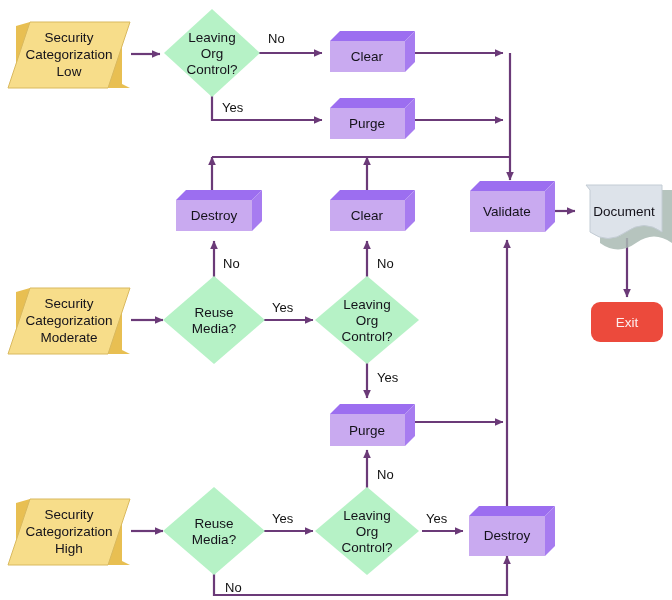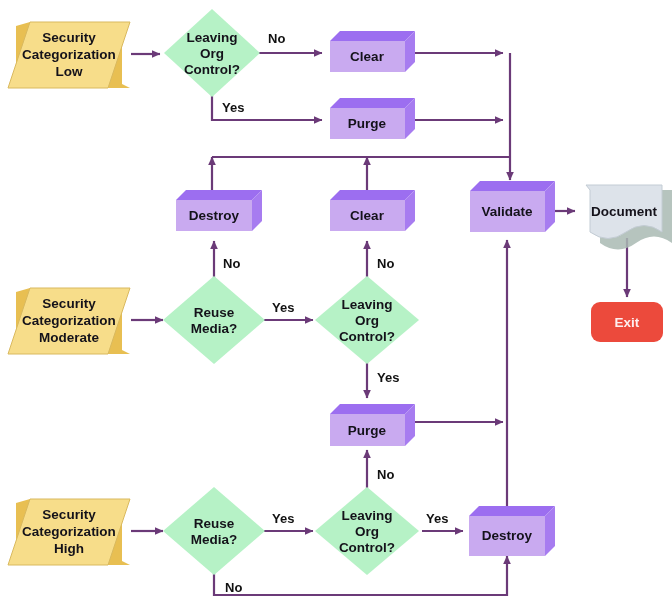--- a/index.html
+++ b/index.html
@@ -1,18 +1,18 @@
 <!DOCTYPE html>
 <html><head>
 <meta charset="utf-8">
 <style>
   html,body{margin:0;padding:0;background:#ffffff;}
   body{width:672px;height:600px;overflow:hidden;
        font-family:"Liberation Sans","DejaVu Sans",sans-serif;}
-  #stage{position:relative;width:672px;height:600px;font-weight:bold;}
+  #stage{position:relative;width:672px;height:600px;}
   svg#flow{position:absolute;left:0;top:0;width:672px;height:600px;}
   .node-text{font-size:13.5px;fill:#14121a;font-family:"Liberation Sans","DejaVu Sans",sans-serif;}
   .edge-text{font-size:13px;fill:#111111;font-family:"Liberation Sans","DejaVu Sans",sans-serif;}
   .exit-text{font-size:13.5px;fill:#fdeeee;font-family:"Liberation Sans","DejaVu Sans",sans-serif;}
 </style>
 </head>
 <body>
 
 <div id="stage">
 <svg id="flow" viewBox="0 0 672 600">

